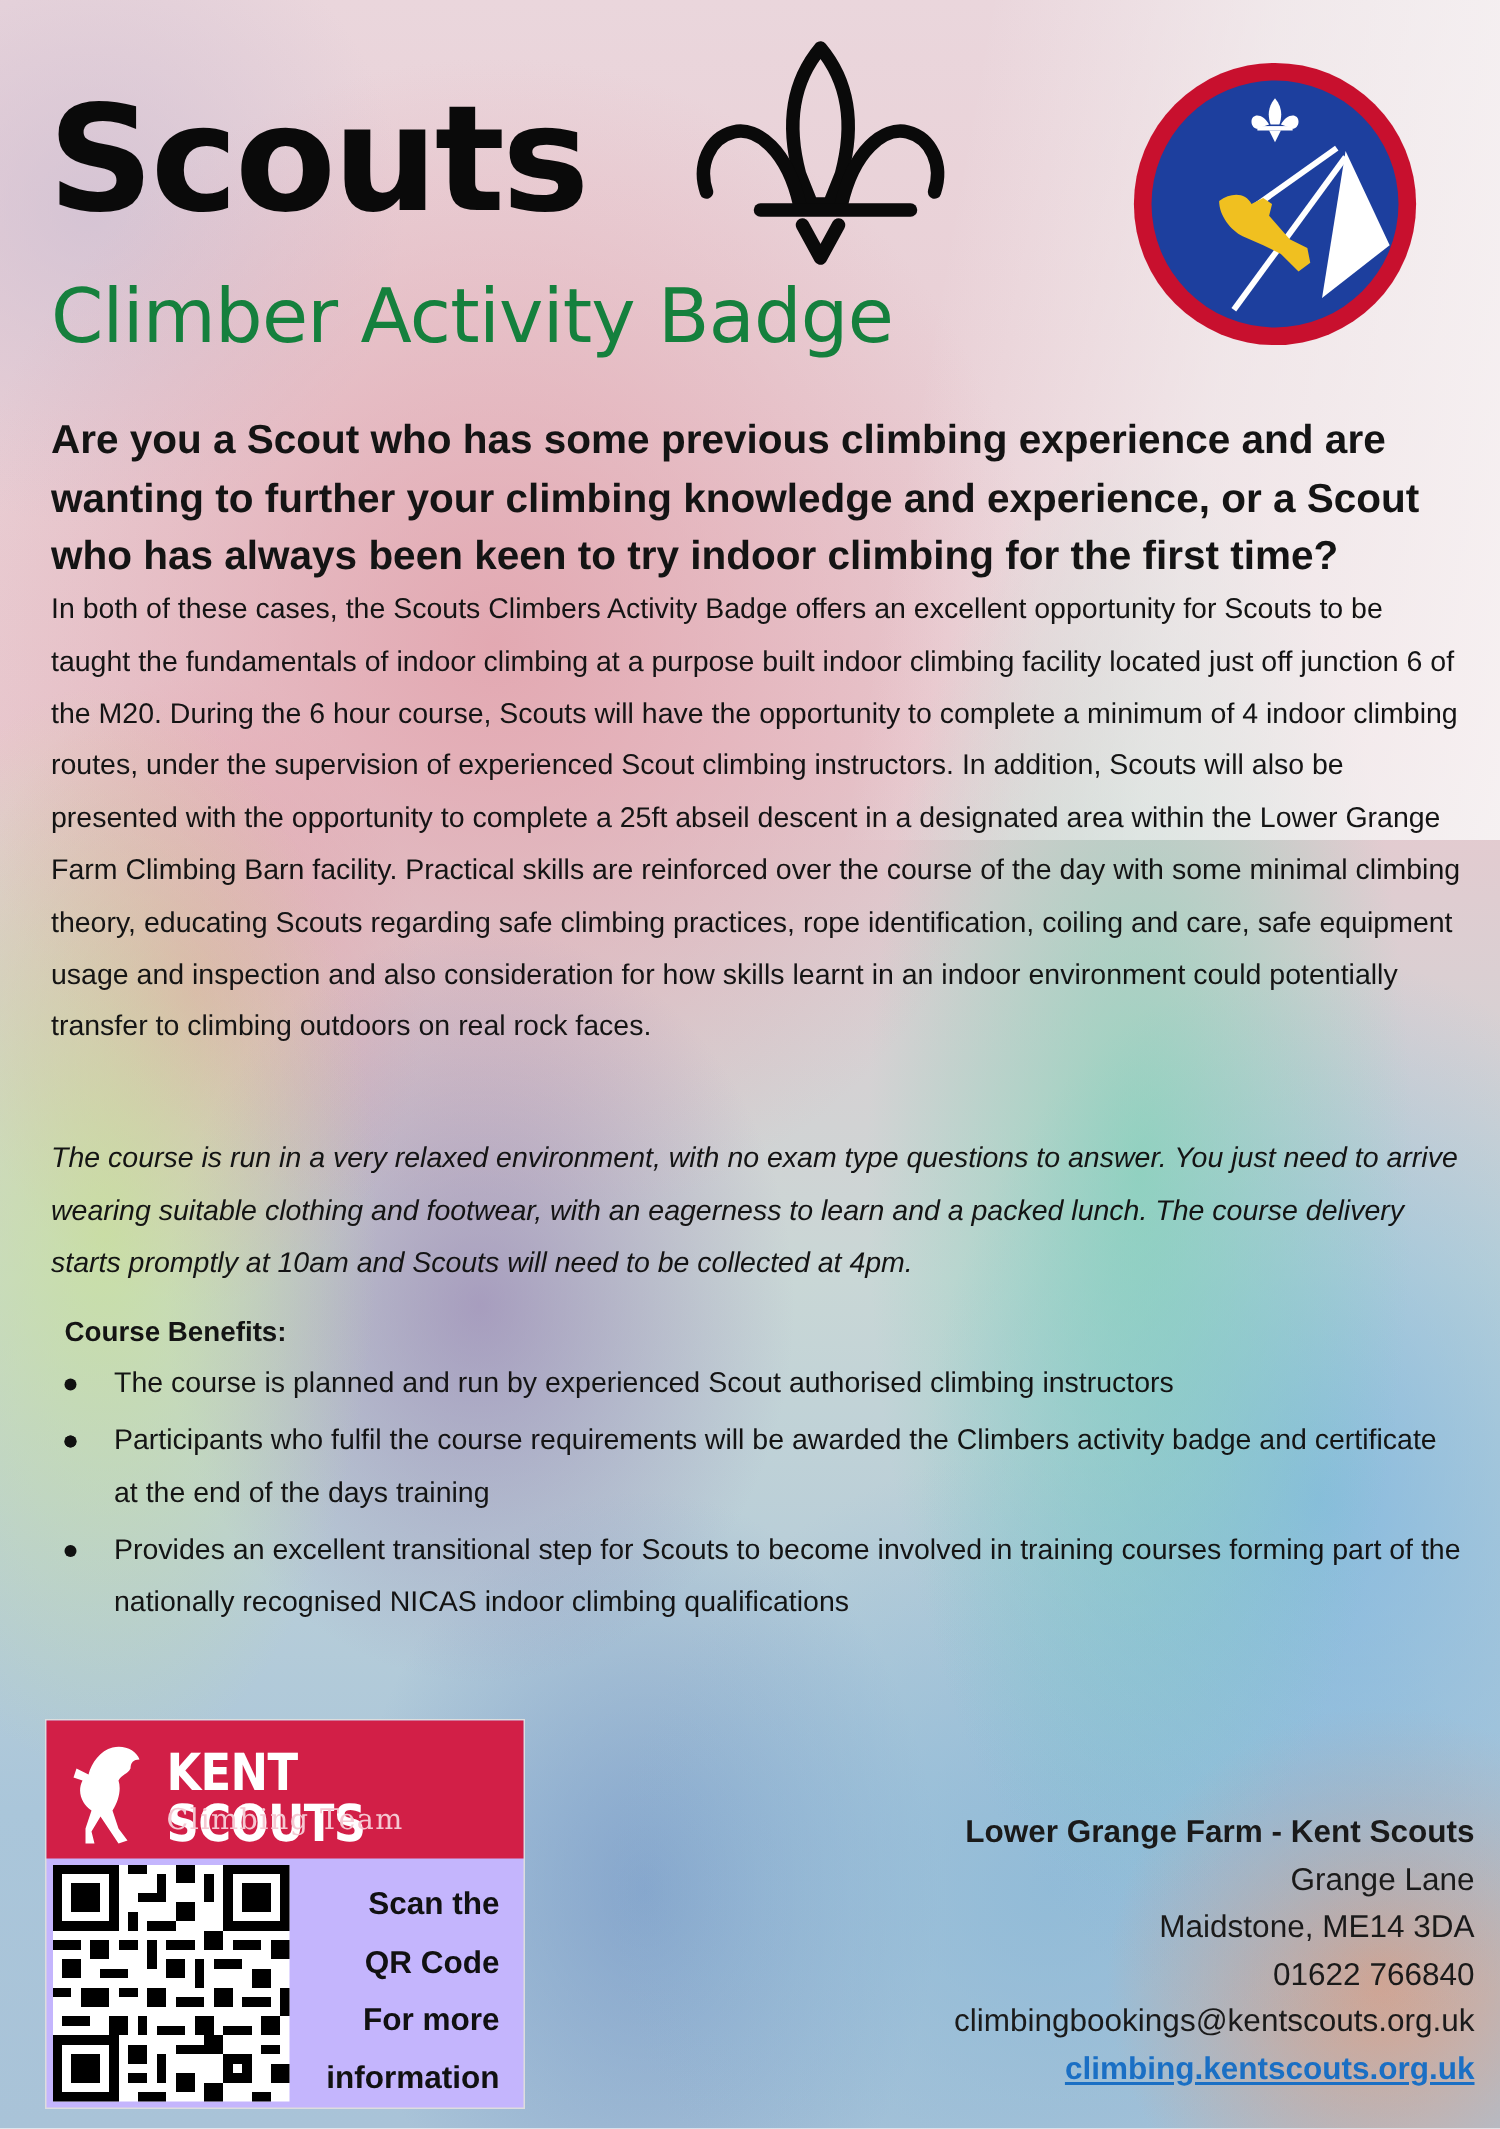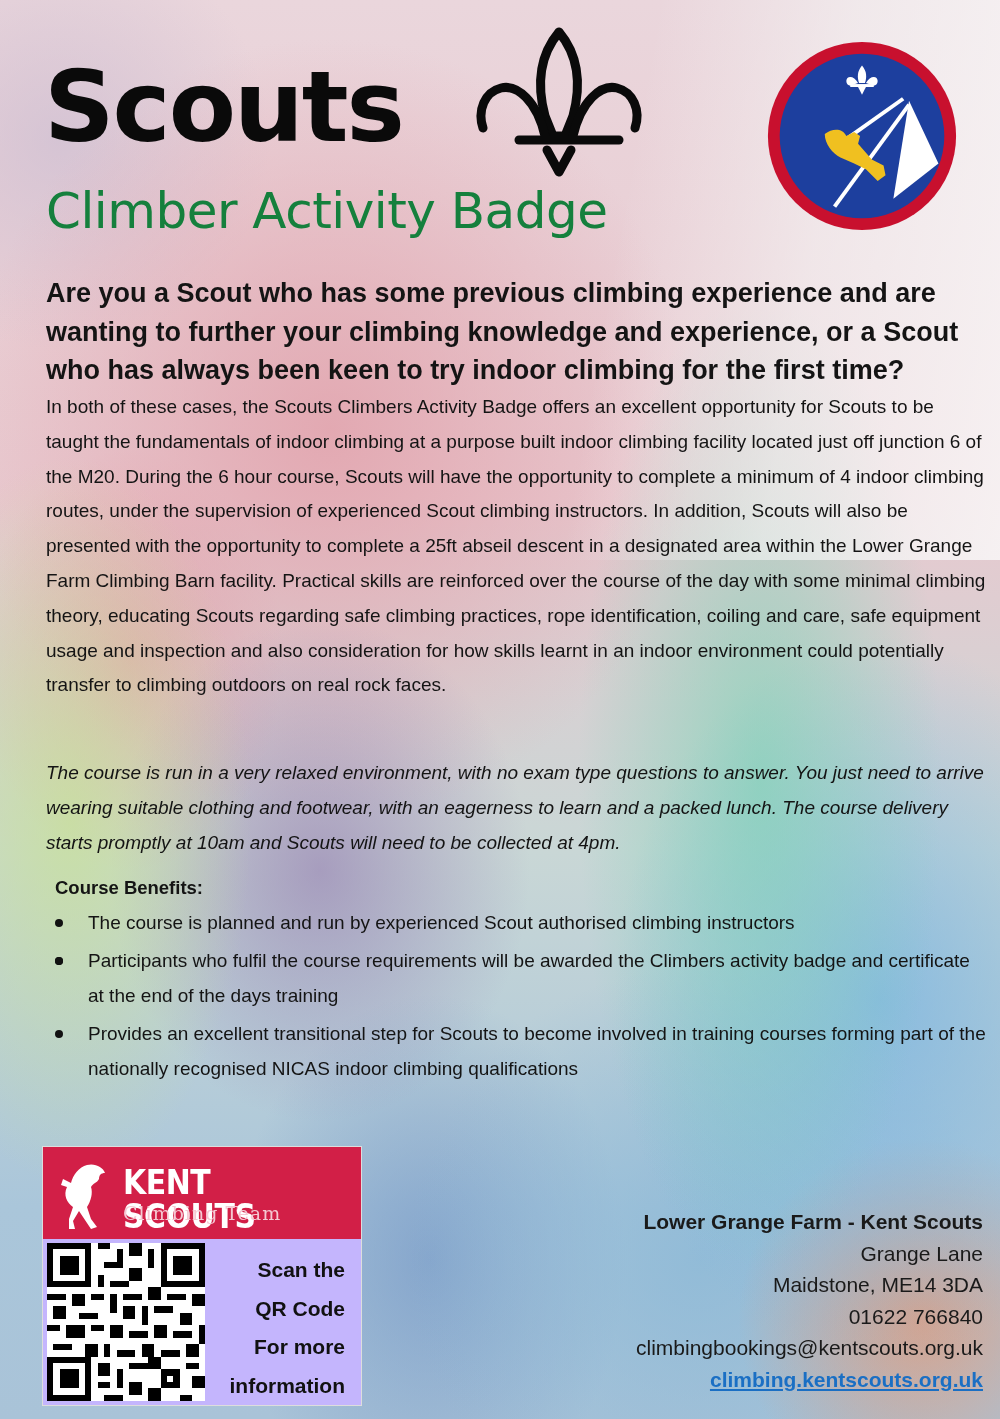--- a/index.html
+++ b/index.html
@@ -21,21 +21,21 @@
         radial-gradient(ellipse 520px 560px at 330px 430px, rgba(225,160,170,0.8), transparent 70%),
         radial-gradient(ellipse 220px 300px at 130px 660px, rgba(230,150,160,0.6), transparent 70%),
         radial-gradient(ellipse 300px 300px at 60px 140px, rgba(205,190,210,0.7), transparent 70%),
         linear-gradient(180deg, #ead6dc 0%, #e8c9cf 35%, #c9d7d6 60%, #aac6da 85%, #a9c3d8 100%);
     }
     .bg::after {
       content: ""; position: absolute; inset: 0;
       background: linear-gradient(100deg, transparent 60%, rgba(245,245,245,0.6) 78%, rgba(250,250,250,0.8) 100%);
       height: 560px;
     }
-    .content { position: absolute; inset: 0; z-index: 1; margin-left: 12px; }
+    .content { position: absolute; inset: 0; z-index: 1; }
 
     .title-main {
       position: absolute; left: 32px; top: 58px;
       font-family: "DejaVu Sans", sans-serif; font-weight: 700;
       font-size: 98px; letter-spacing: -2px; line-height: 1; color: #0a0a0a;
     }
     .fleur { position: absolute; left: 455px; top: 16px; width: 200px; width: 200px; height: 170px; }
     .title-sub {
       position: absolute; left: 34px; top: 186px;
       font-family: "DejaVu Sans", sans-serif; font-weight: 400;

